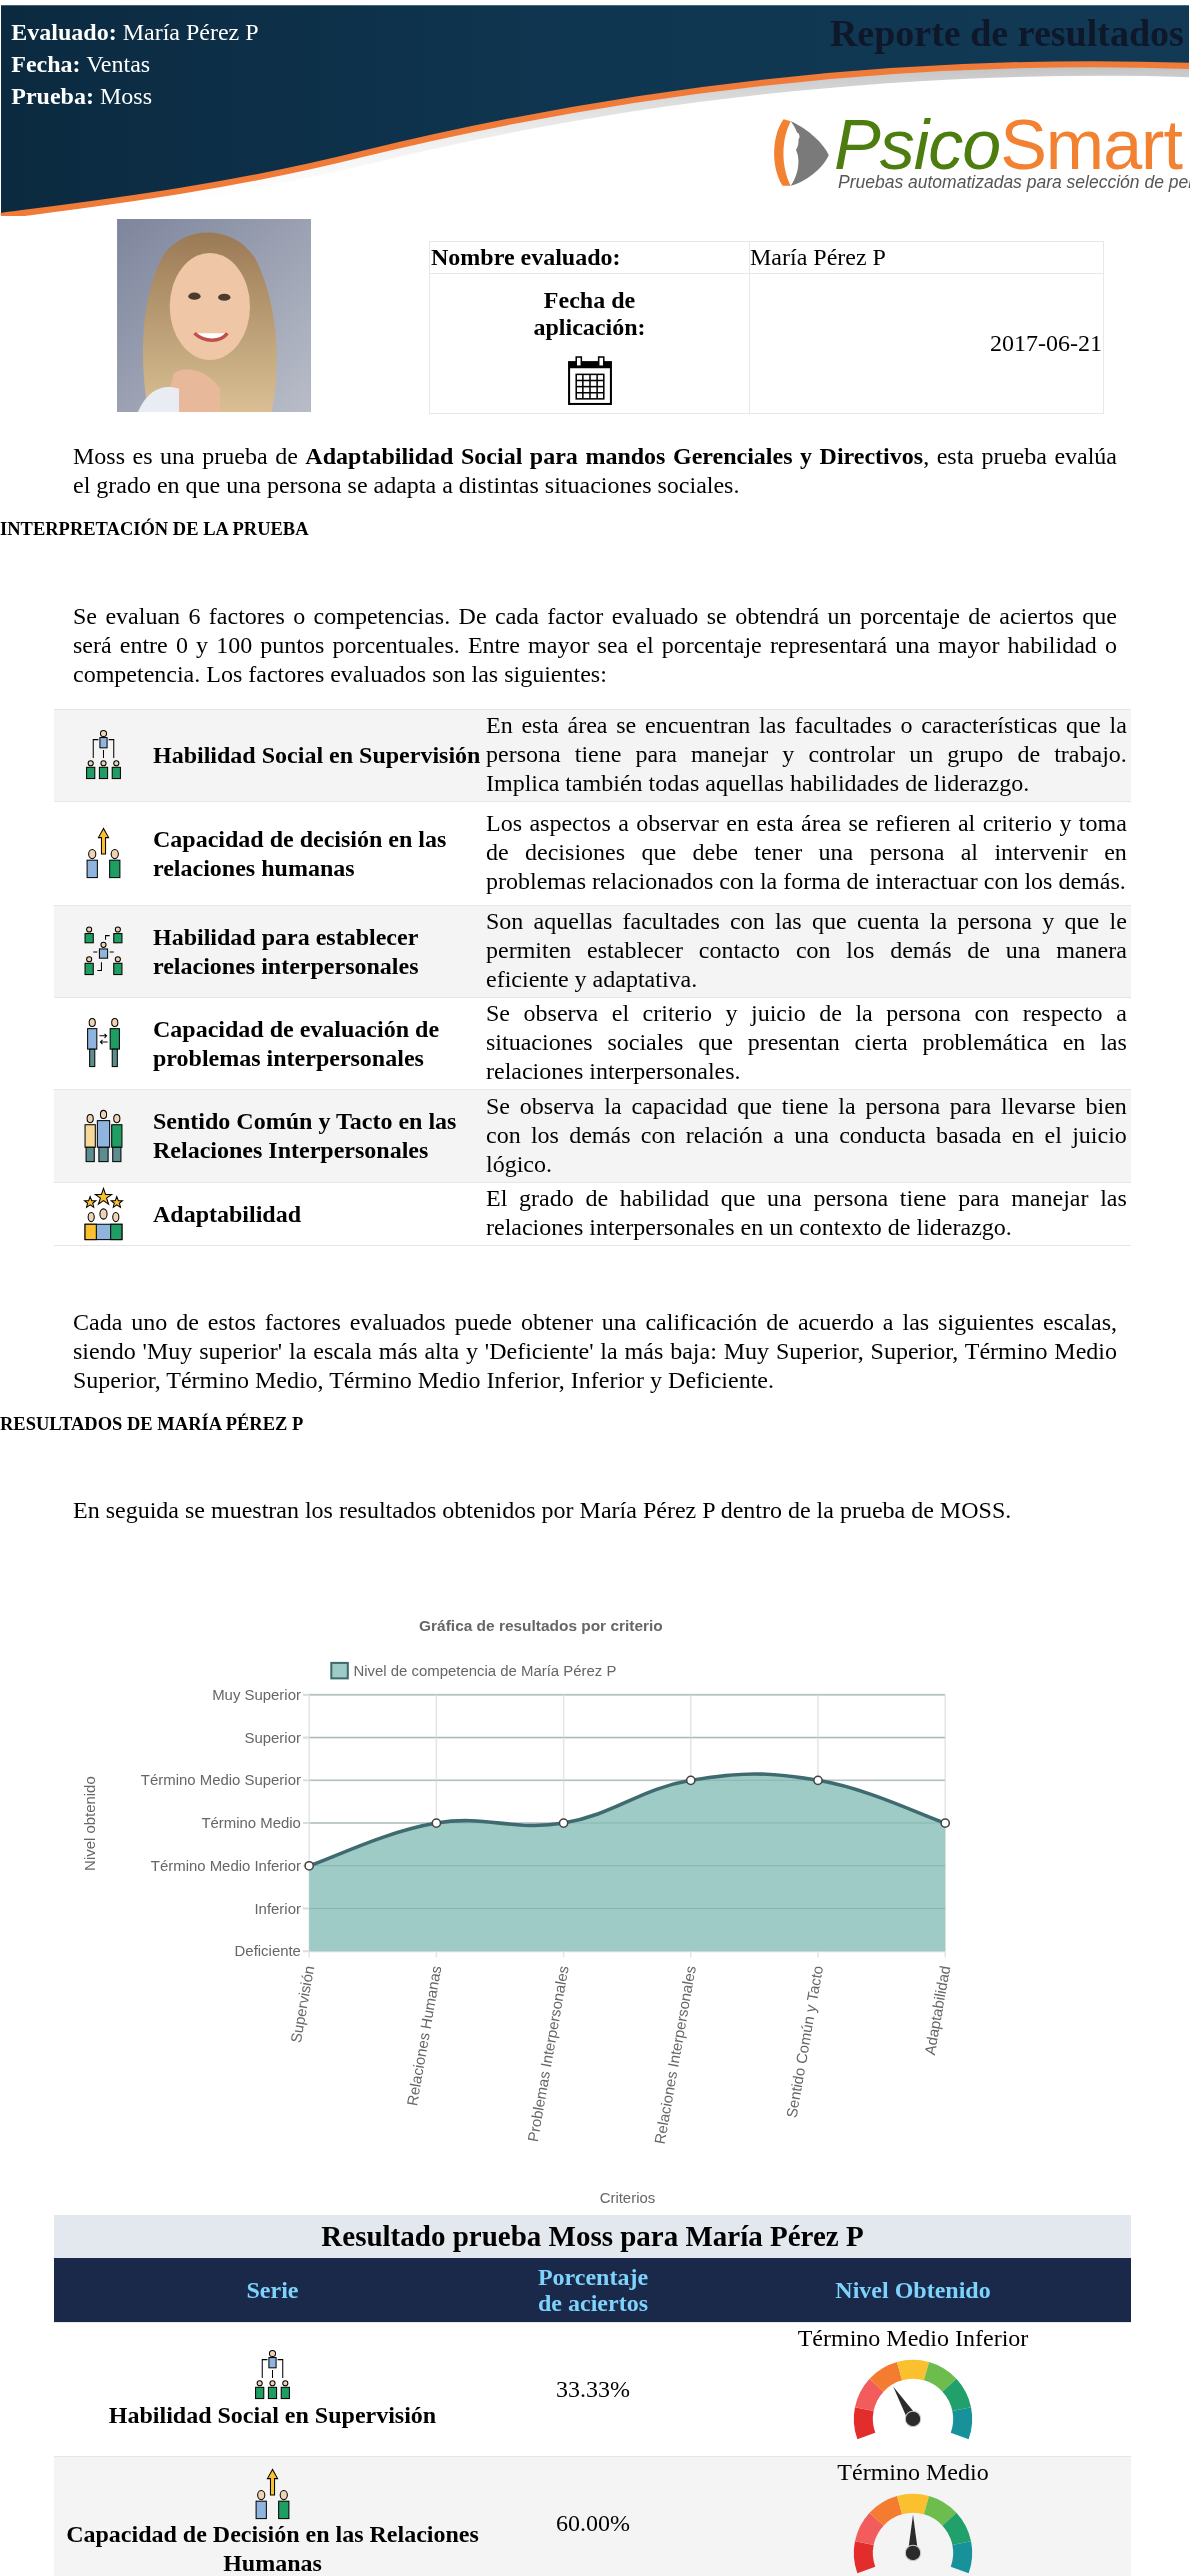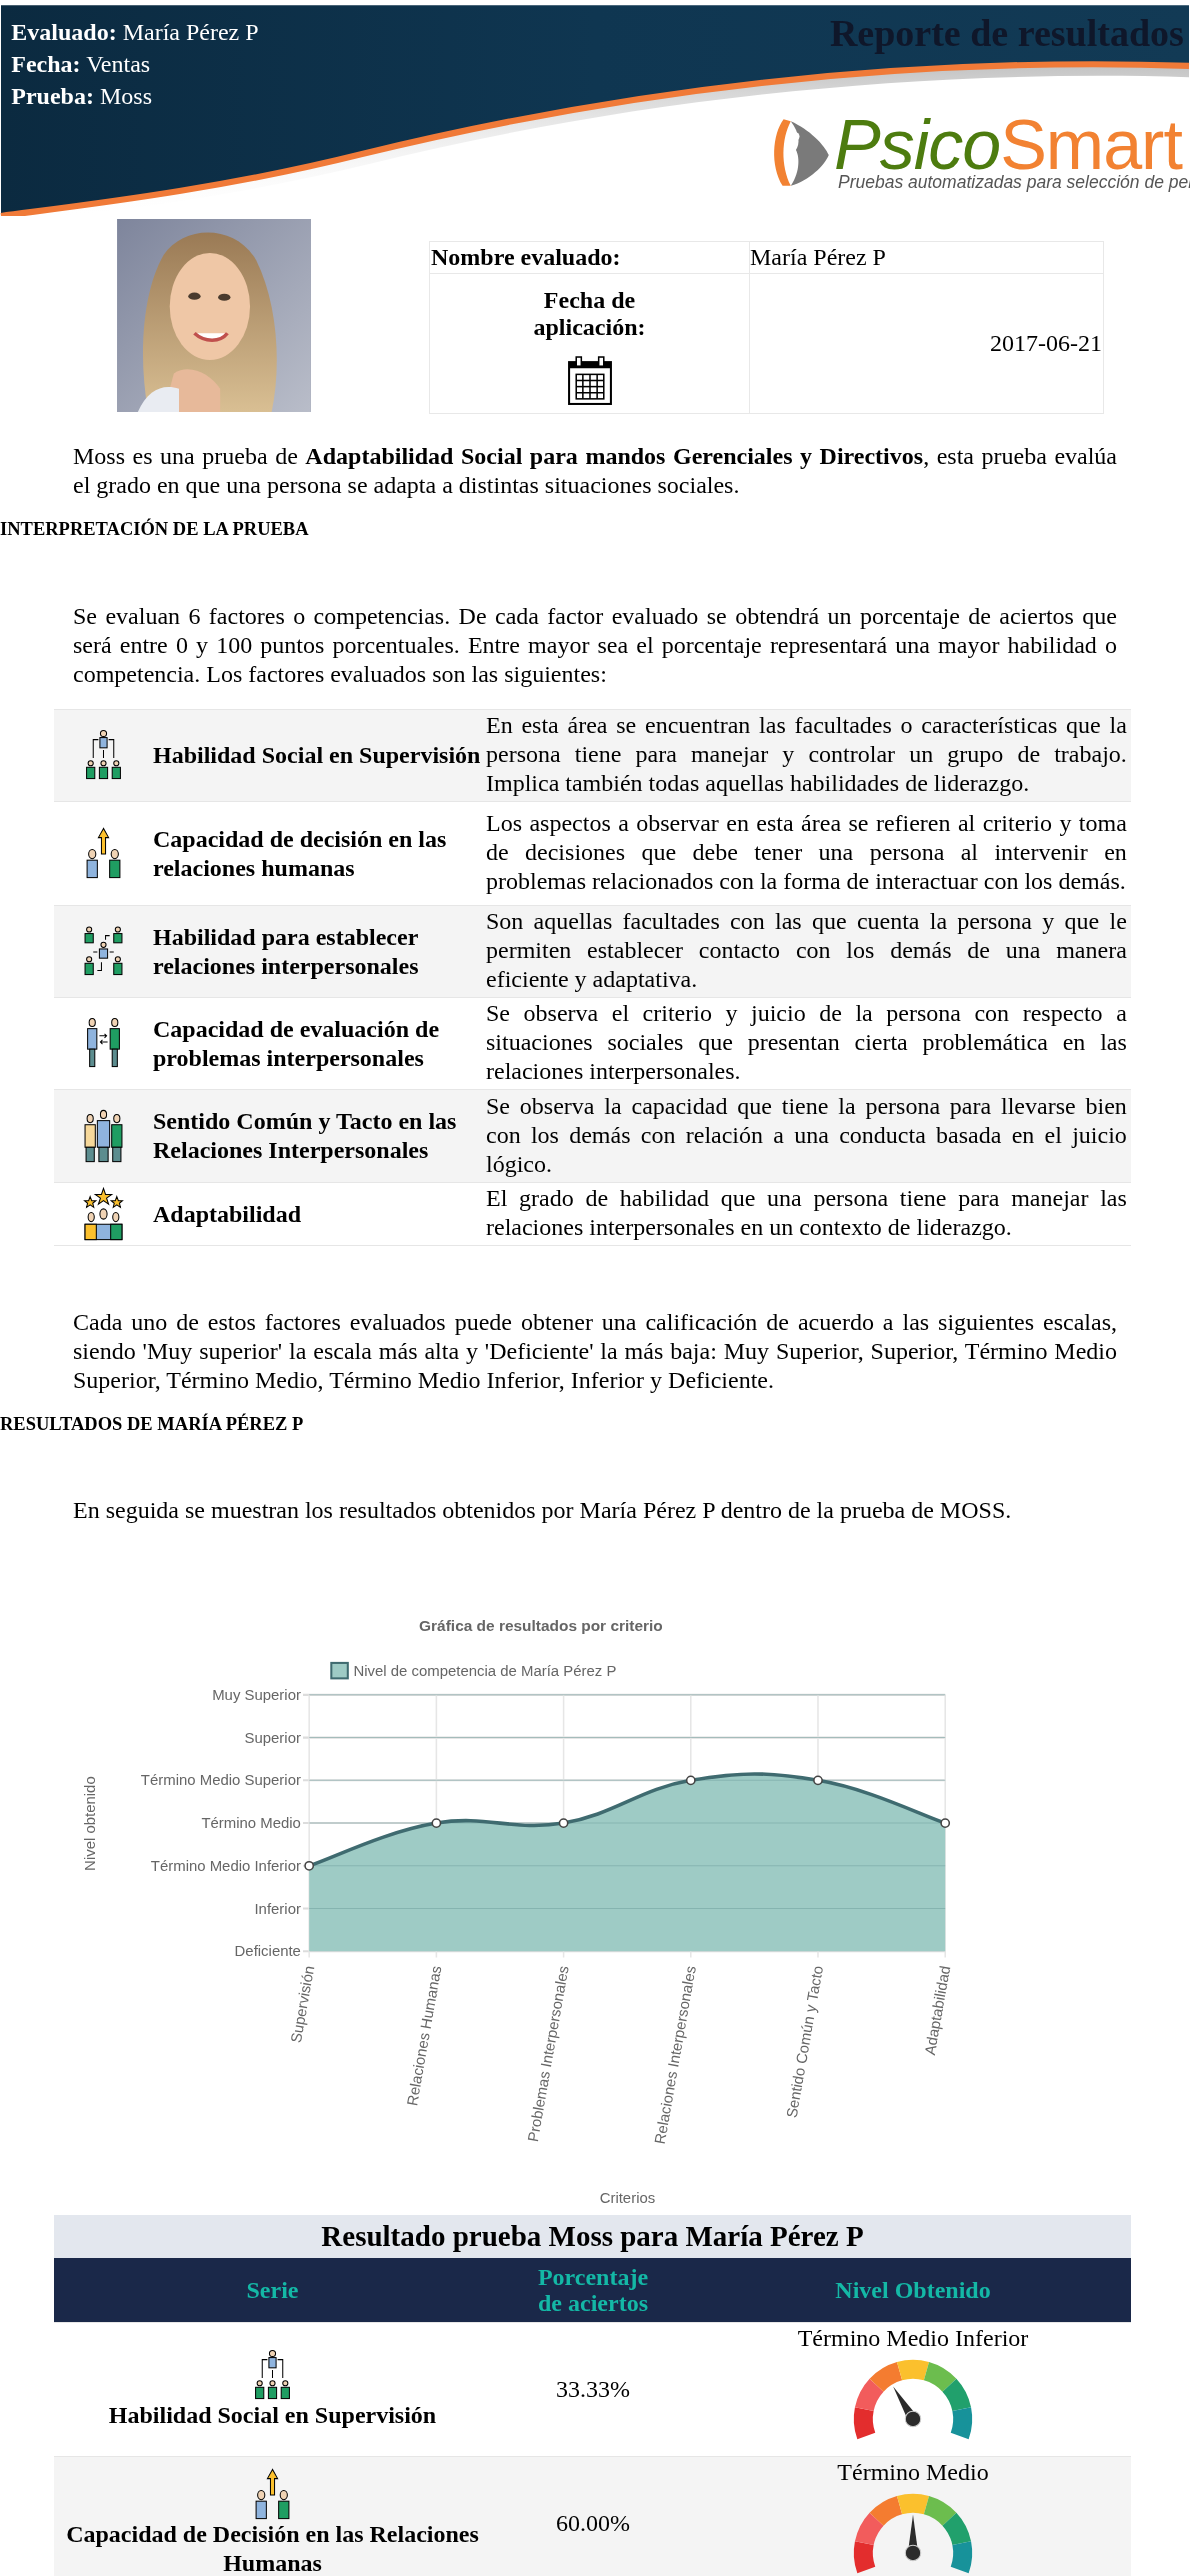--- a/index.html
+++ b/index.html
@@ -45,21 +45,21 @@
   .factors .ds { font-size: 24px; line-height: 29px; text-align: justify; padding-right: 2.1px; }
   .factors .ds-cell { padding: 1px 2.1px 3.1px 0; }
 
   
   .chart { position: absolute; left: 0; top: 1597px; width: 1190px; height: 618px; }
   .chart svg text { font-family: "Liberation Sans", "DejaVu Sans", sans-serif; }
 
   
   .results { position: absolute; left: 54px; top: 2215px; width: 1077px; border-collapse: collapse; }
   .results .cap td { background: #e3e7ee; text-align: center; font-weight: bold; font-size: 29px; height: 43px; }
-  .results .head td { background: #1a2849; color: #14b8a6; text-align: center; font-weight: bold; font-size: 24px; line-height: 26px; height: 64px; }
+  .results .head td { background: #1a2849; color: #7dd3fc; text-align: center; font-weight: bold; font-size: 24px; line-height: 26px; height: 64px; }
   .results .row td { border-top: 1.5px solid #e6e6e6; border-bottom: 1.5px solid #e6e6e6; text-align: center; vertical-align: middle; height: 120px; }
   .results .row:nth-child(odd) td { background: #ffffff; }
   .results .row:nth-child(even) td { background: #f4f4f4; }
   .results .c1 { width: 437px; font-weight: bold; font-size: 24px; line-height: 29px; }
   .results .c2 { width: 204px; font-size: 24px; margin-top: 35px; }
   .results .c3 { font-size: 24px; line-height: 26px; vertical-align: top !important; padding-top: 2.1px; }
   .results .c1 .serie-icon { display: block; margin: 0 auto; }
   .gauge { display: block; margin: 1px auto 0; }
 </style>
 </head>

